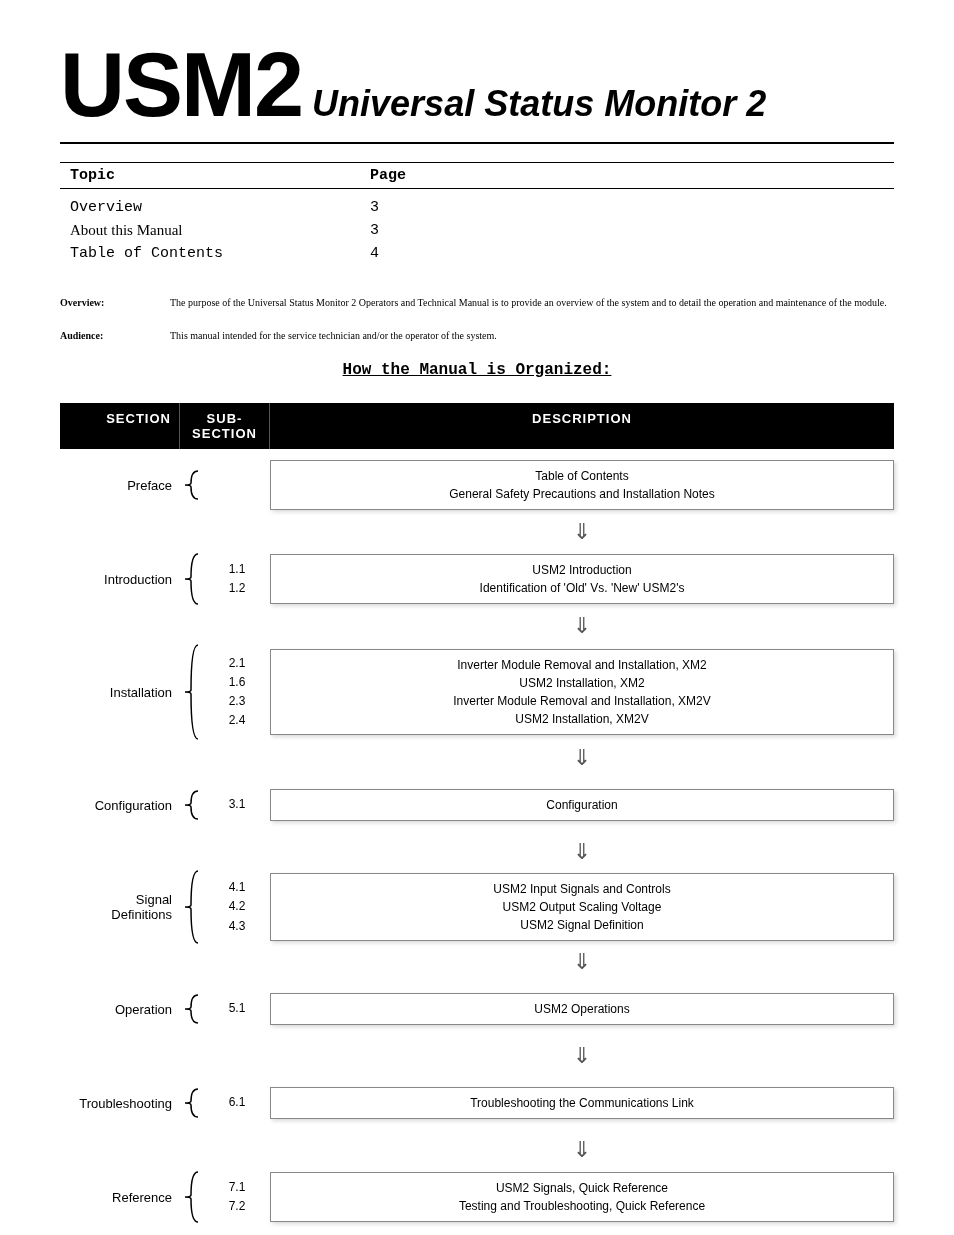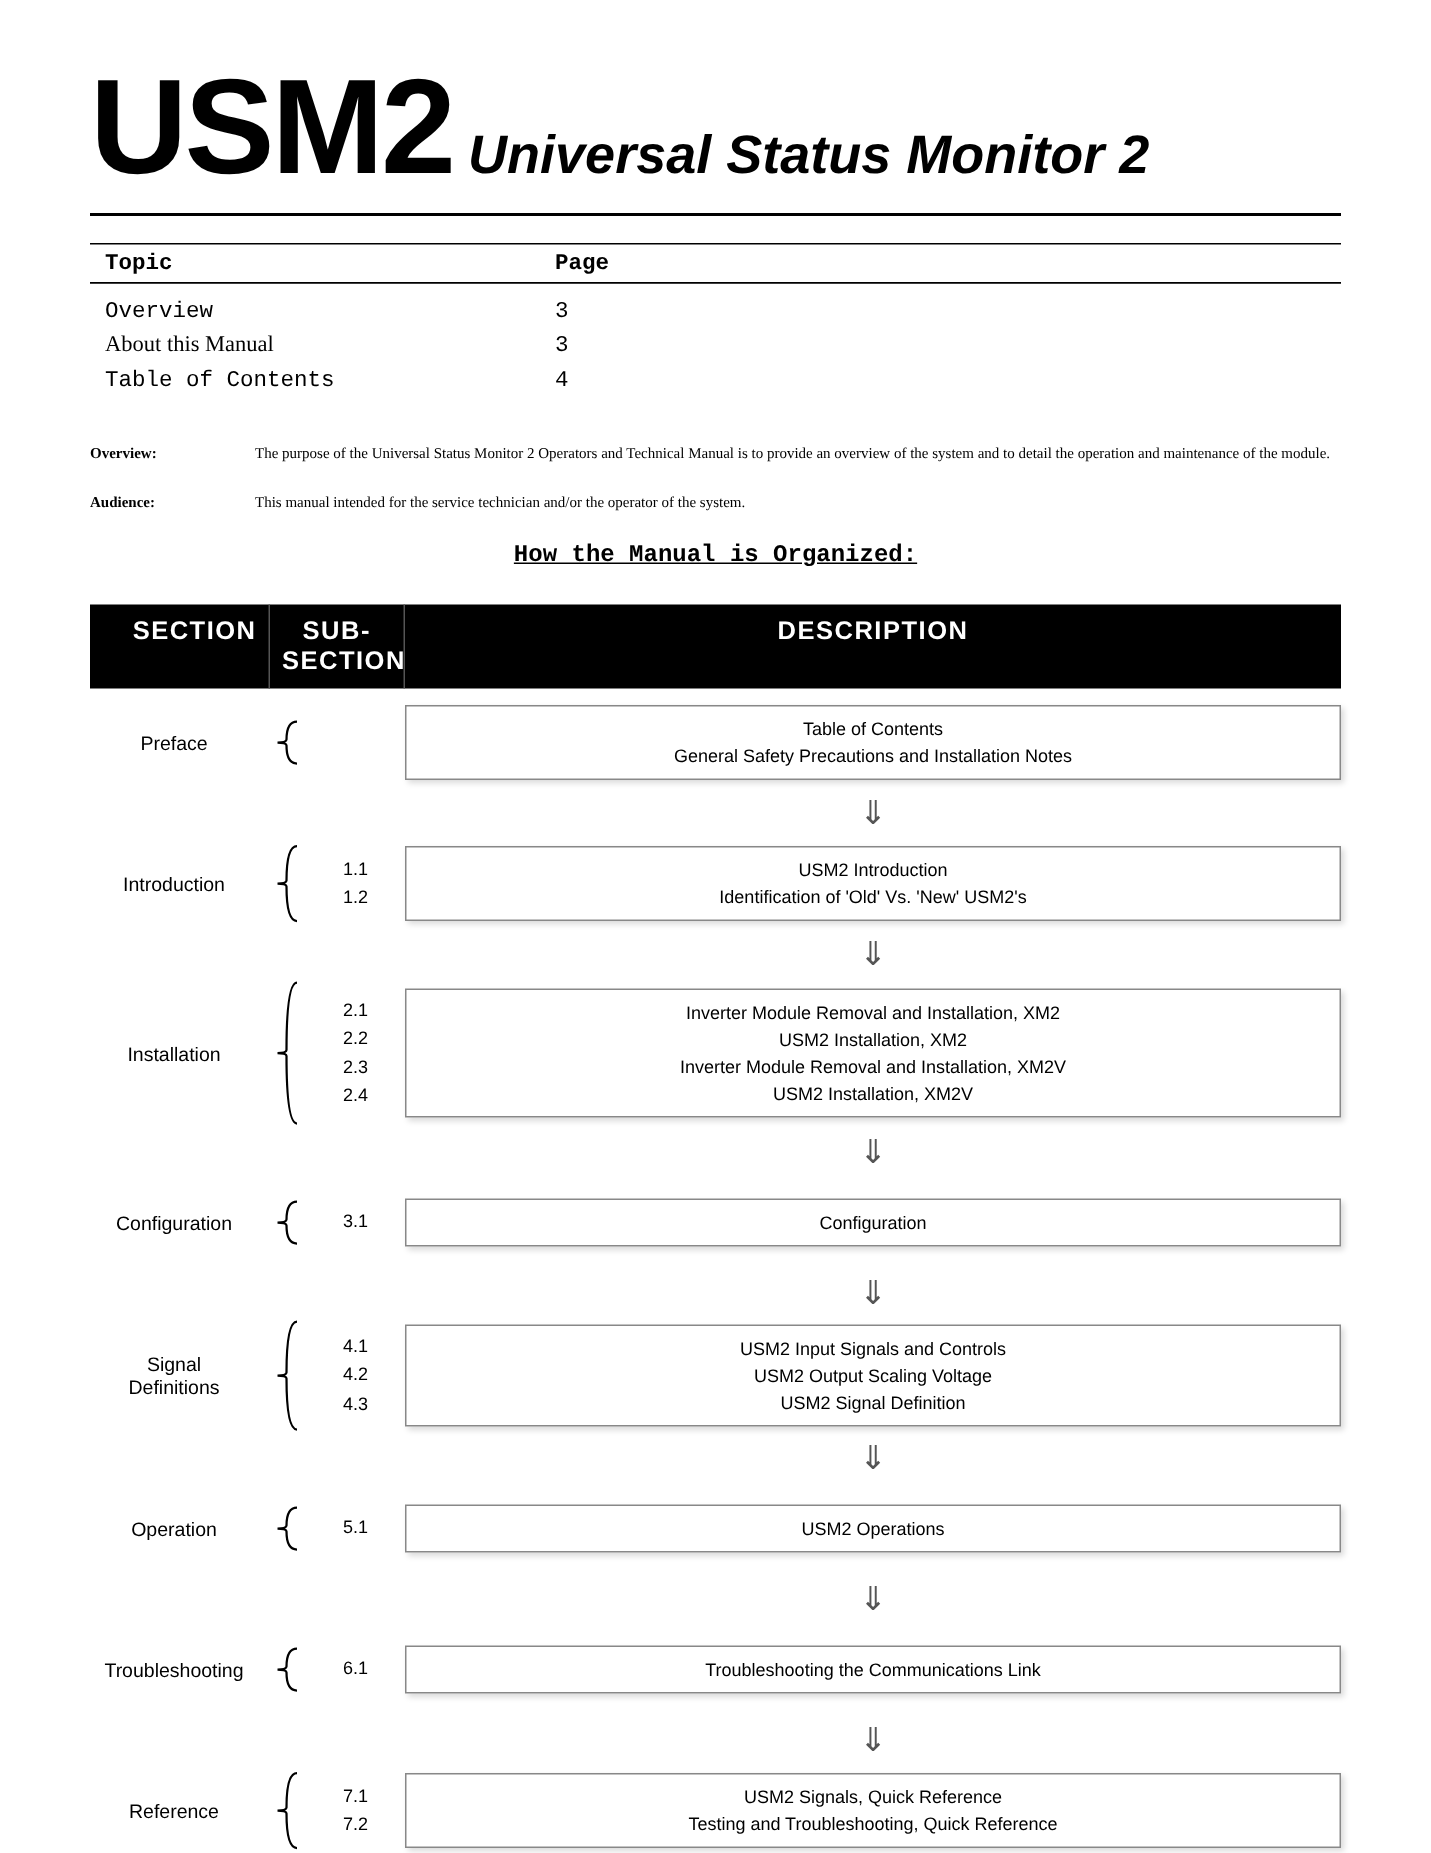--- a/index.html
+++ b/index.html
@@ -91,21 +91,21 @@
       position: relative;
       width: 100%;
     }
 
     
     .diagram-header {
       background: #000;
       color: #fff;
       display: flex;
       font-family: Arial, sans-serif;
-      font-size: 17px;
+      font-size: 13px;
       font-weight: bold;
       letter-spacing: 1px;
       margin-bottom: 0;
     }
     .dh-section {
       width: 120px;
       text-align: right;
       padding: 8px 8px;
       border-right: 1px solid #555;
     }
@@ -124,21 +124,21 @@
     
     .diagram-row {
       display: flex;
       align-items: center;
       margin-bottom: 6px;
       margin-top: 6px;
       min-height: 60px;
     }
     .dr-section {
       width: 120px;
-      text-align: center;
+      text-align: right;
       padding-right: 8px;
       font-family: Arial, sans-serif;
       font-size: 13px;
       flex-shrink: 0;
     }
     .dr-brace {
       width: 24px;
       flex-shrink: 0;
       display: flex;
       align-items: center;
@@ -275,21 +275,21 @@
       </div>
       <div class="diagram-row">
         <div class="dr-section" style="white-space: pre-line;">Installation</div>
         <div class="dr-brace">
           <svg width="18" height="98" viewBox="0 0 18 98" fill="none" xmlns="http://www.w3.org/2000/svg">
       <path d="M15,2 Q8,2 8,47 Q8,49 2,49 Q8,49 8,51 Q8,96 15,96" stroke="#000" stroke-width="1.5" fill="none"></path>
     </svg>
         </div>
         <div class="dr-subsections">
           <span>2.1</span>
-          <span>2.2</span>
+          <span>1.6</span>
           <span>2.3</span>
           <span>2.4</span>
         </div>
         <div class="dr-description-box">Inverter Module Removal and Installation, XM2<br>USM2 Installation, XM2<br>Inverter Module Removal and Installation, XM2V<br>USM2 Installation, XM2V</div>
       </div>
       <div class="arrow-row">
         <span class="down-arrow">⇓</span>
       </div>
       <div class="diagram-row">
         <div class="dr-section" style="white-space: pre-line;">Configuration</div>

